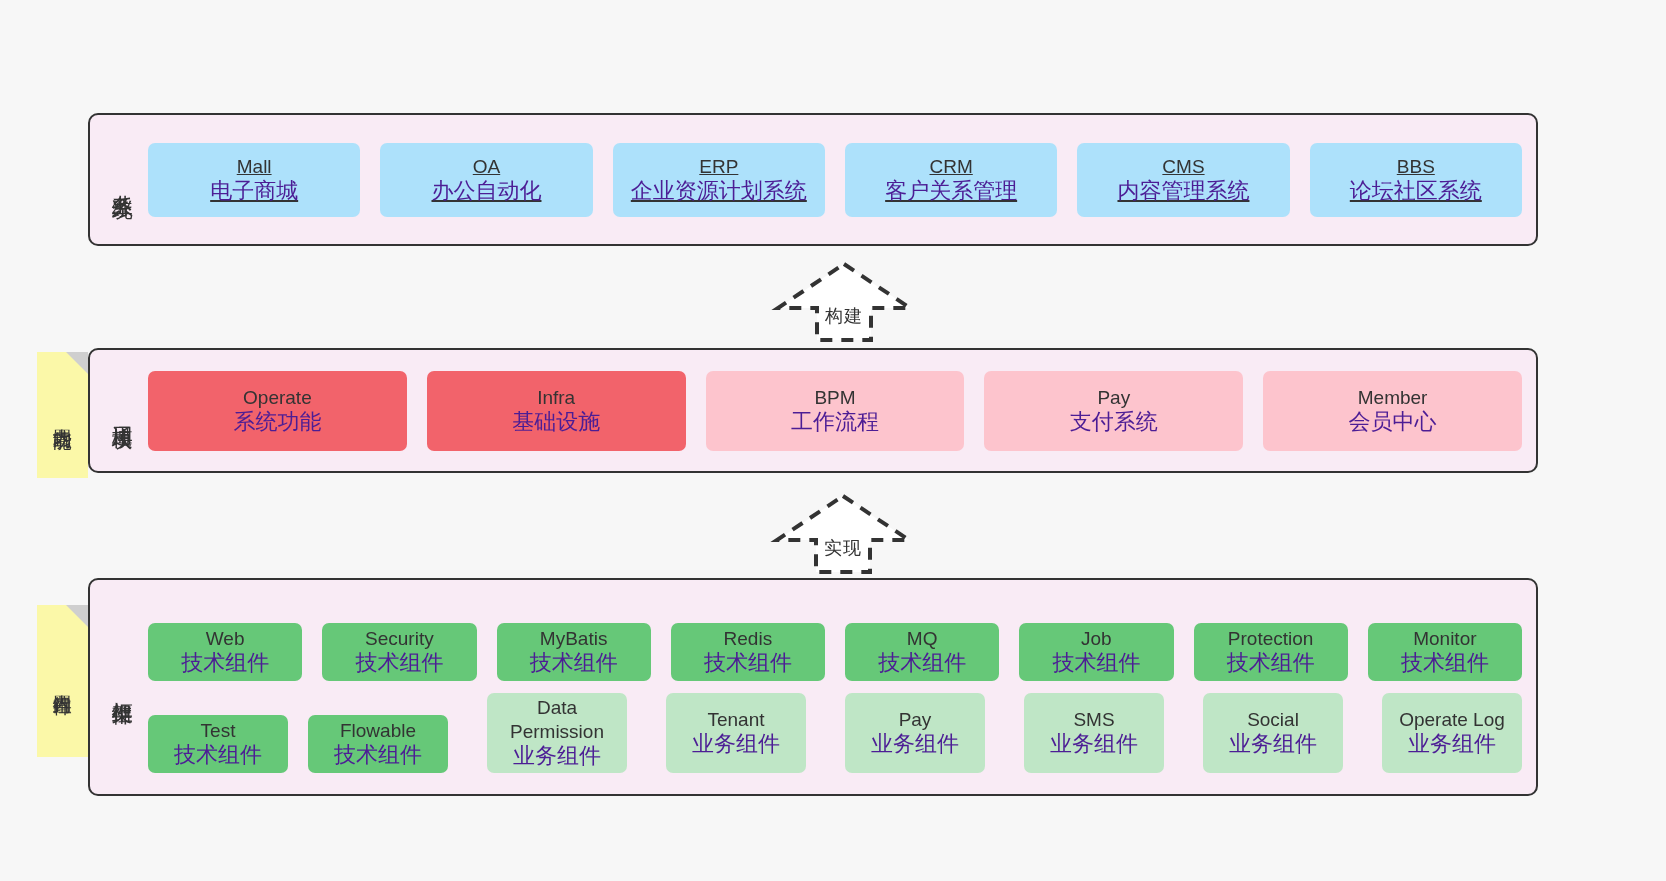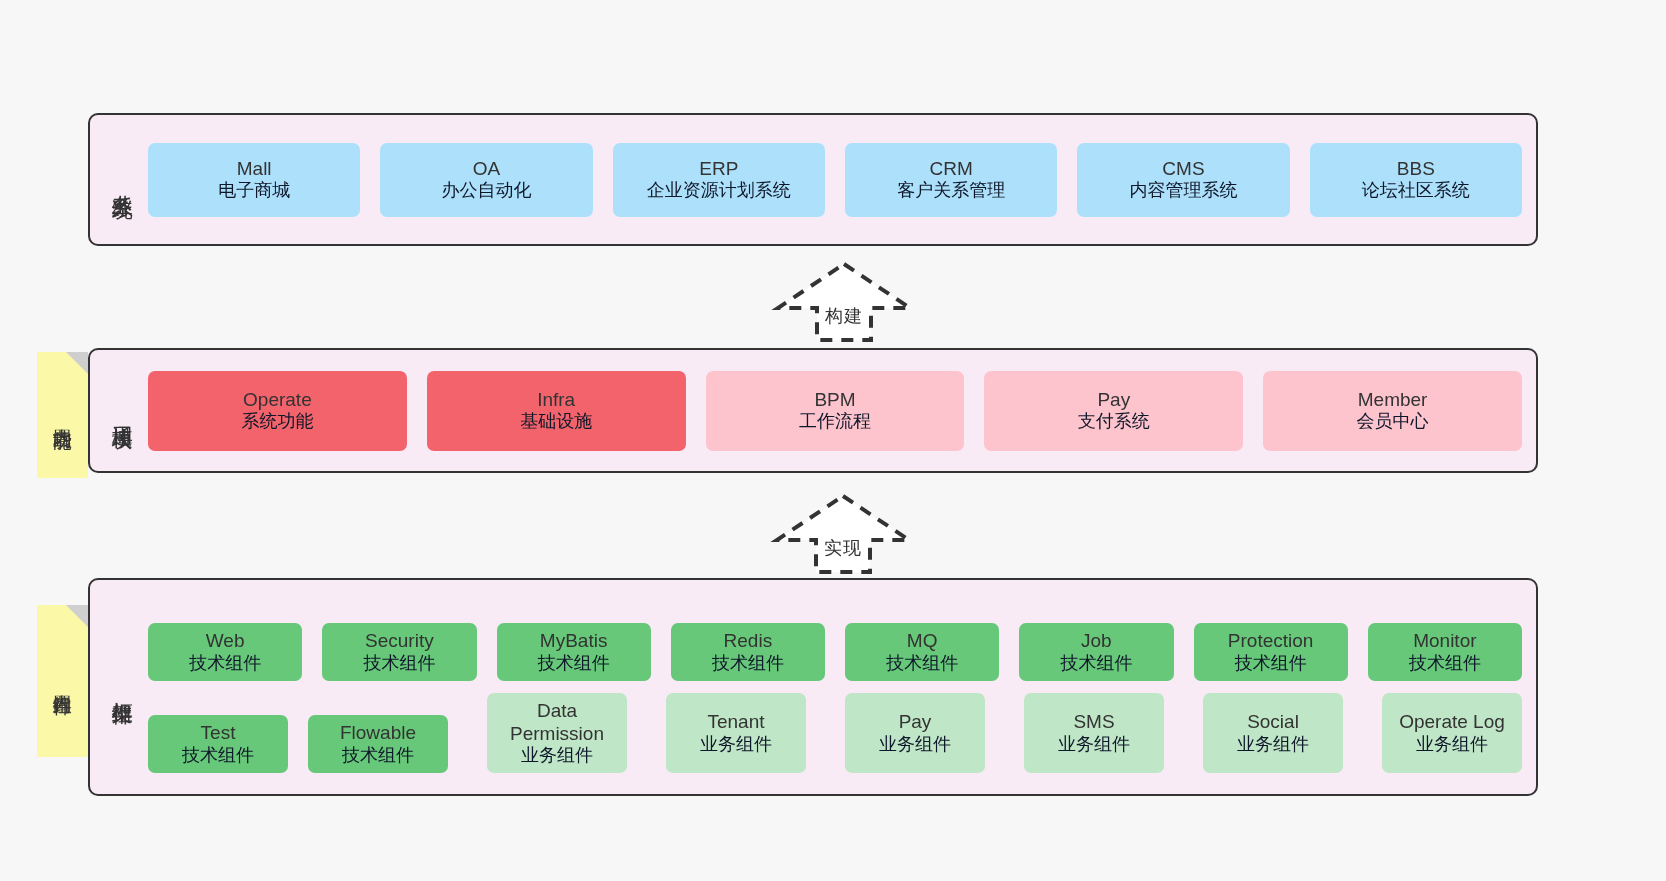--- a/index.html
+++ b/index.html
@@ -56,24 +56,24 @@
     display:flex;
     flex-direction:column;
     align-items:center;
     justify-content:center;
     text-align:center;
     box-sizing:border-box;
     padding:6px 4px;
     line-height:1.22;
   }
   .card .t1{font-size:19px;color:#333333;}
-  .card .t2{font-size:18px;color:#0f172a;}
-
-  
-  .c-blue      {background:#ade1fb;}
+  .card .t2{font-size:22px;color:#4c1d95;}
+
+  
+  .c-blue      {background:#ade1fb;text-decoration:underline;}
   .c-red       {background:#f2636b;}
   .c-pinklight {background:#fdc4cd;}
   .c-green     {background:#66c878;margin-top:22px;}
   .c-greenlight{background:#bfe6c6;margin-left:19px;}
 
   
   #layer-business {left:88px; top:113px;  width:1450px; height:133px;}
   #layer-common   {left:88px; top:348px;  width:1450px; height:125px;}
   #layer-framework{left:88px; top:578px;  width:1450px; height:218px;}
 

